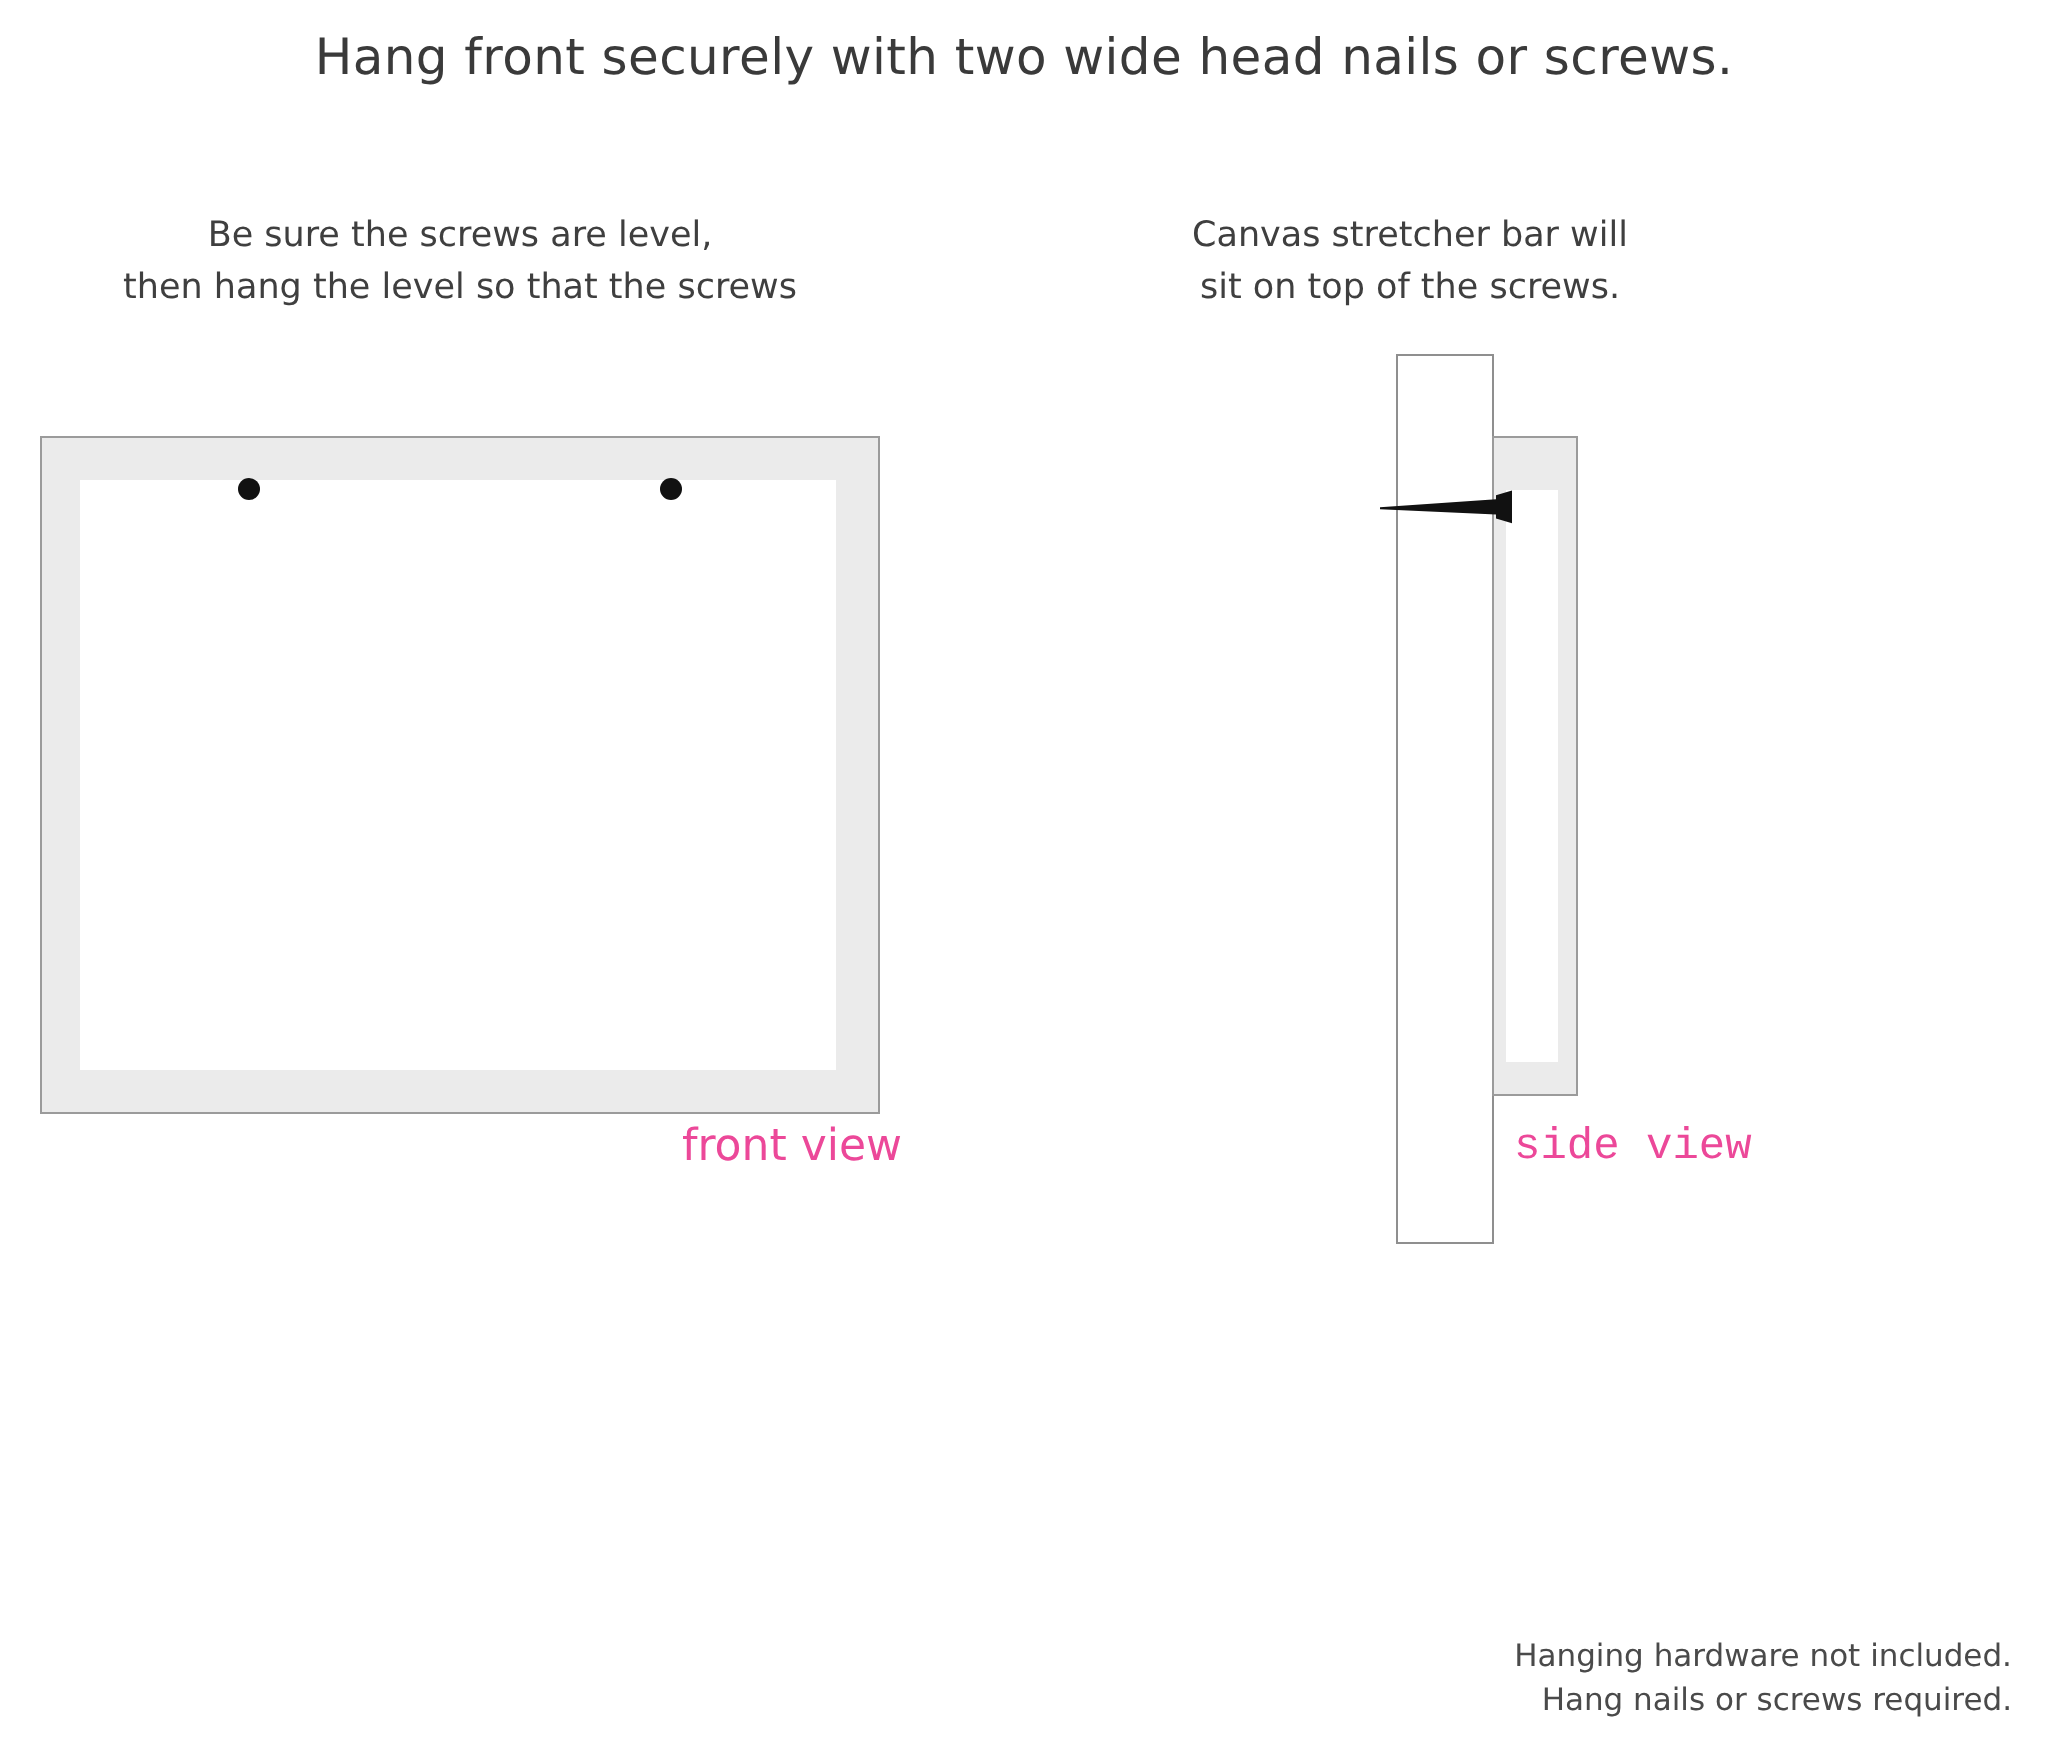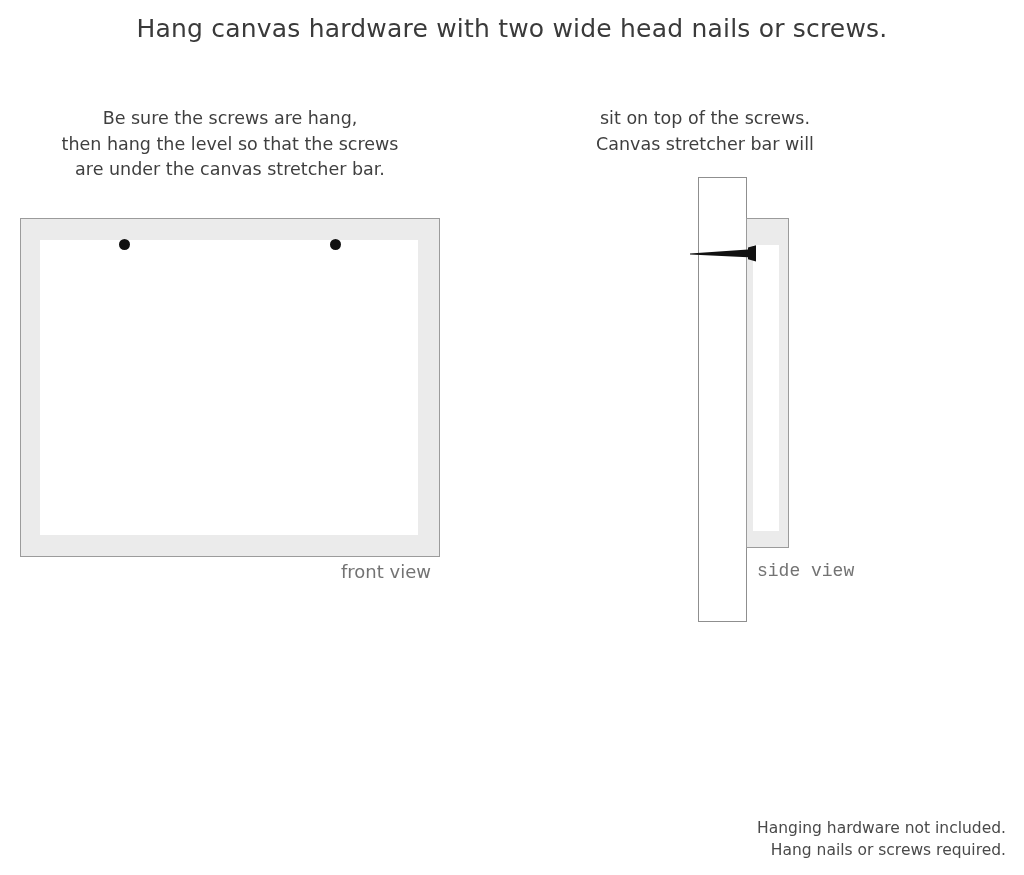--- a/index.html
+++ b/index.html
@@ -135,22 +135,22 @@
     left: 0px;
     top: 72px;
     width: 78px;
     height: 22px;
     overflow: visible;
   }
 
   
   .view-label {
     position: absolute;
-    font-size: 18px;
-    color: #737373;
+    font-size: 22px;
+    color: #ec4899;
     white-space: nowrap;
   }
   .label-front { left: 341px; top: 561px; }
   .label-side  { left: 757px; top: 561px; font-family: Liberation Mono, monospace; }
 
   
   .footer {
     position: absolute;
     right: 18px;
     bottom: 14px;
@@ -159,31 +159,30 @@
     line-height: 22px;
     color: #4a4a4a;
   }
   .footer .line { display: block; white-space: nowrap; margin-left: 16px; }
 </style>
 </head>
 <body>
 
 <div class="stage">
 
-  <div class="title">Hang canvas hardware with two wide head nails or screws.</div>
+  <div class="title">Hang front securely with two wide head nails or screws.</div>
 
   <div class="caption caption-left">
-    <span class="line">Be sure the screws are hang,</span>
+    <span class="line">Be sure the screws are level,</span>
     <span class="line">then hang the level so that the screws</span>
-    <span class="line">are under the canvas stretcher bar.</span>
   </div>
 
   <div class="caption caption-right">
+    <span class="line">Canvas stretcher bar will</span>
     <span class="line">sit on top of the screws.</span>
-    <span class="line">Canvas stretcher bar will</span>
   </div>
 
   <div class="front-view">
     <div class="front-frame"></div>
     <div class="front-inner"></div>
     <div class="screw-dot screw-dot-left"></div>
     <div class="screw-dot screw-dot-right"></div>
   </div>
 
   <div class="side-view">

